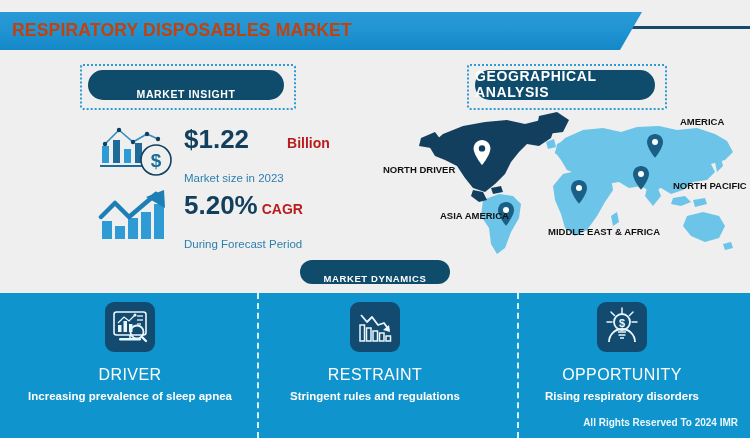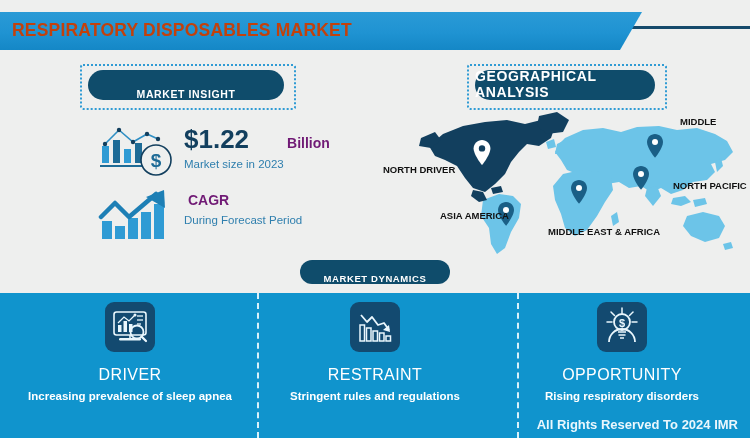--- a/index.html
+++ b/index.html
@@ -39,23 +39,23 @@
     display:flex;align-items:flex-end;justify-content:center;
     color:#fff;font-weight:bold;letter-spacing:.6px;
   }
 
   
   .stat-row{position:absolute;}
   .stat-value{
     font-size:26px;font-weight:bold;color:#123f5e;line-height:1;
     white-space:nowrap;
   }
-  .stat-unit{font-size:14px;font-weight:bold;color:#701a75;margin-left:4px;}
+  .stat-unit{font-size:14px;font-weight:bold;color:#b91c1c;margin-left:4px;}
   .stat-sub{
-    font-size:11.5px;color:#2f7fae;margin-top:6px;white-space:nowrap;
+    font-size:11.5px;color:#2f7fae;margin-top:20px;white-space:nowrap;
   }
 
   
   .map-box{position:absolute;left:415px;top:108px;width:335px;height:150px;}
   .map-label{
     position:absolute;font-size:9.5px;font-weight:bold;color:#111;
     white-space:nowrap;
   }
 
   
@@ -72,21 +72,21 @@
   .col-title{
     position:absolute;left:0;top:73px;width:100%;
     font-size:16px;color:#fff;letter-spacing:.4px;
   }
   .col-desc{
     position:absolute;left:0;top:97px;width:100%;
     font-size:11.5px;font-weight:bold;color:#fff;
   }
   .footer-note{
     position:absolute;right:12px;top:417px;
-    font-size:13px;font-weight:bold;color:#eaf7fd;white-space:nowrap;
+    font-size:10px;font-weight:bold;color:#eaf7fd;white-space:nowrap;
   }
 </style>
 </head>
 <body>
 
 <div id="root">
 
   <div class="header-wrap">
     <div class="header-line"></div>
     <div class="header-band"></div>
@@ -135,20 +135,21 @@
       <rect x="17" y="38" width="10" height="13" fill="#2f9bd4"></rect>
       <rect x="30" y="30" width="10" height="21" fill="#2f9bd4"></rect>
       <rect x="43" y="24" width="10" height="27" fill="#2f9bd4"></rect>
       <rect x="56" y="16" width="10" height="35" fill="#2f9bd4"></rect>
 
       <polyline points="3,29 17,15 31,29 58,6" fill="none" stroke="#1d7fb5" stroke-width="4.5" stroke-linecap="round" stroke-linejoin="round"></polyline>
       <polygon points="66,2 67,20 48,9" fill="#1d7fb5"></polygon>
     </svg>
     <div style="position:absolute;left:86px;top:4px;">
       <div style="display:flex;align-items:baseline;">
+        <span class="stat-value">5.20%</span>
         <span class="stat-unit">CAGR</span>
       </div>
       <div class="stat-sub">During Forecast Period</div>
     </div>
   </div>
 
   <div class="dotted-box" style="left:467px;top:64px;width:196px;height:42px;"></div>
   <div class="pill" style="left:475px;top:70px;width:180px;height:30px;font-size:14px;">
     <span>GEOGRAPHICAL ANALYSIS</span>
   </div>
@@ -224,21 +225,21 @@
       </g>
 
       <g>
         <path fill="#1a5f86" d="M91,94 c4.4,0 8,3.6 8,8 c0,6 -8,15.8 -8,15.8
           s-8,-9.8 -8,-15.8 c0,-4.4 3.6,-8 8,-8 Z"></path>
         <circle cx="91" cy="102" r="3" fill="#ffffff"></circle>
       </g>
     </svg>
 
     <div class="map-label" style="left:-32px;top:56px;">NORTH DRIVER</div>
-    <div class="map-label" style="left:265px;top:8px;">MIDDLE</div>
+    <div class="map-label" style="left:265px;top:8px;">AMERICA</div>
     <div class="map-label" style="left:258px;top:72px;">NORTH PACIFIC</div>
     <div class="map-label" style="left:25px;top:102px;">ASIA AMERICA</div>
     <div class="map-label" style="left:127px;top:118px;padding-left:6px;">MIDDLE EAST &amp; AFRICA</div>
   </div>
 
   <div class="band"></div>
   <div class="divider" style="left:257px;"></div>
   <div class="divider" style="left:517px;"></div>
 
   <div class="pill" style="left:300px;top:260px;width:150px;height:24px;font-size:9.5px;z-index:5;">

